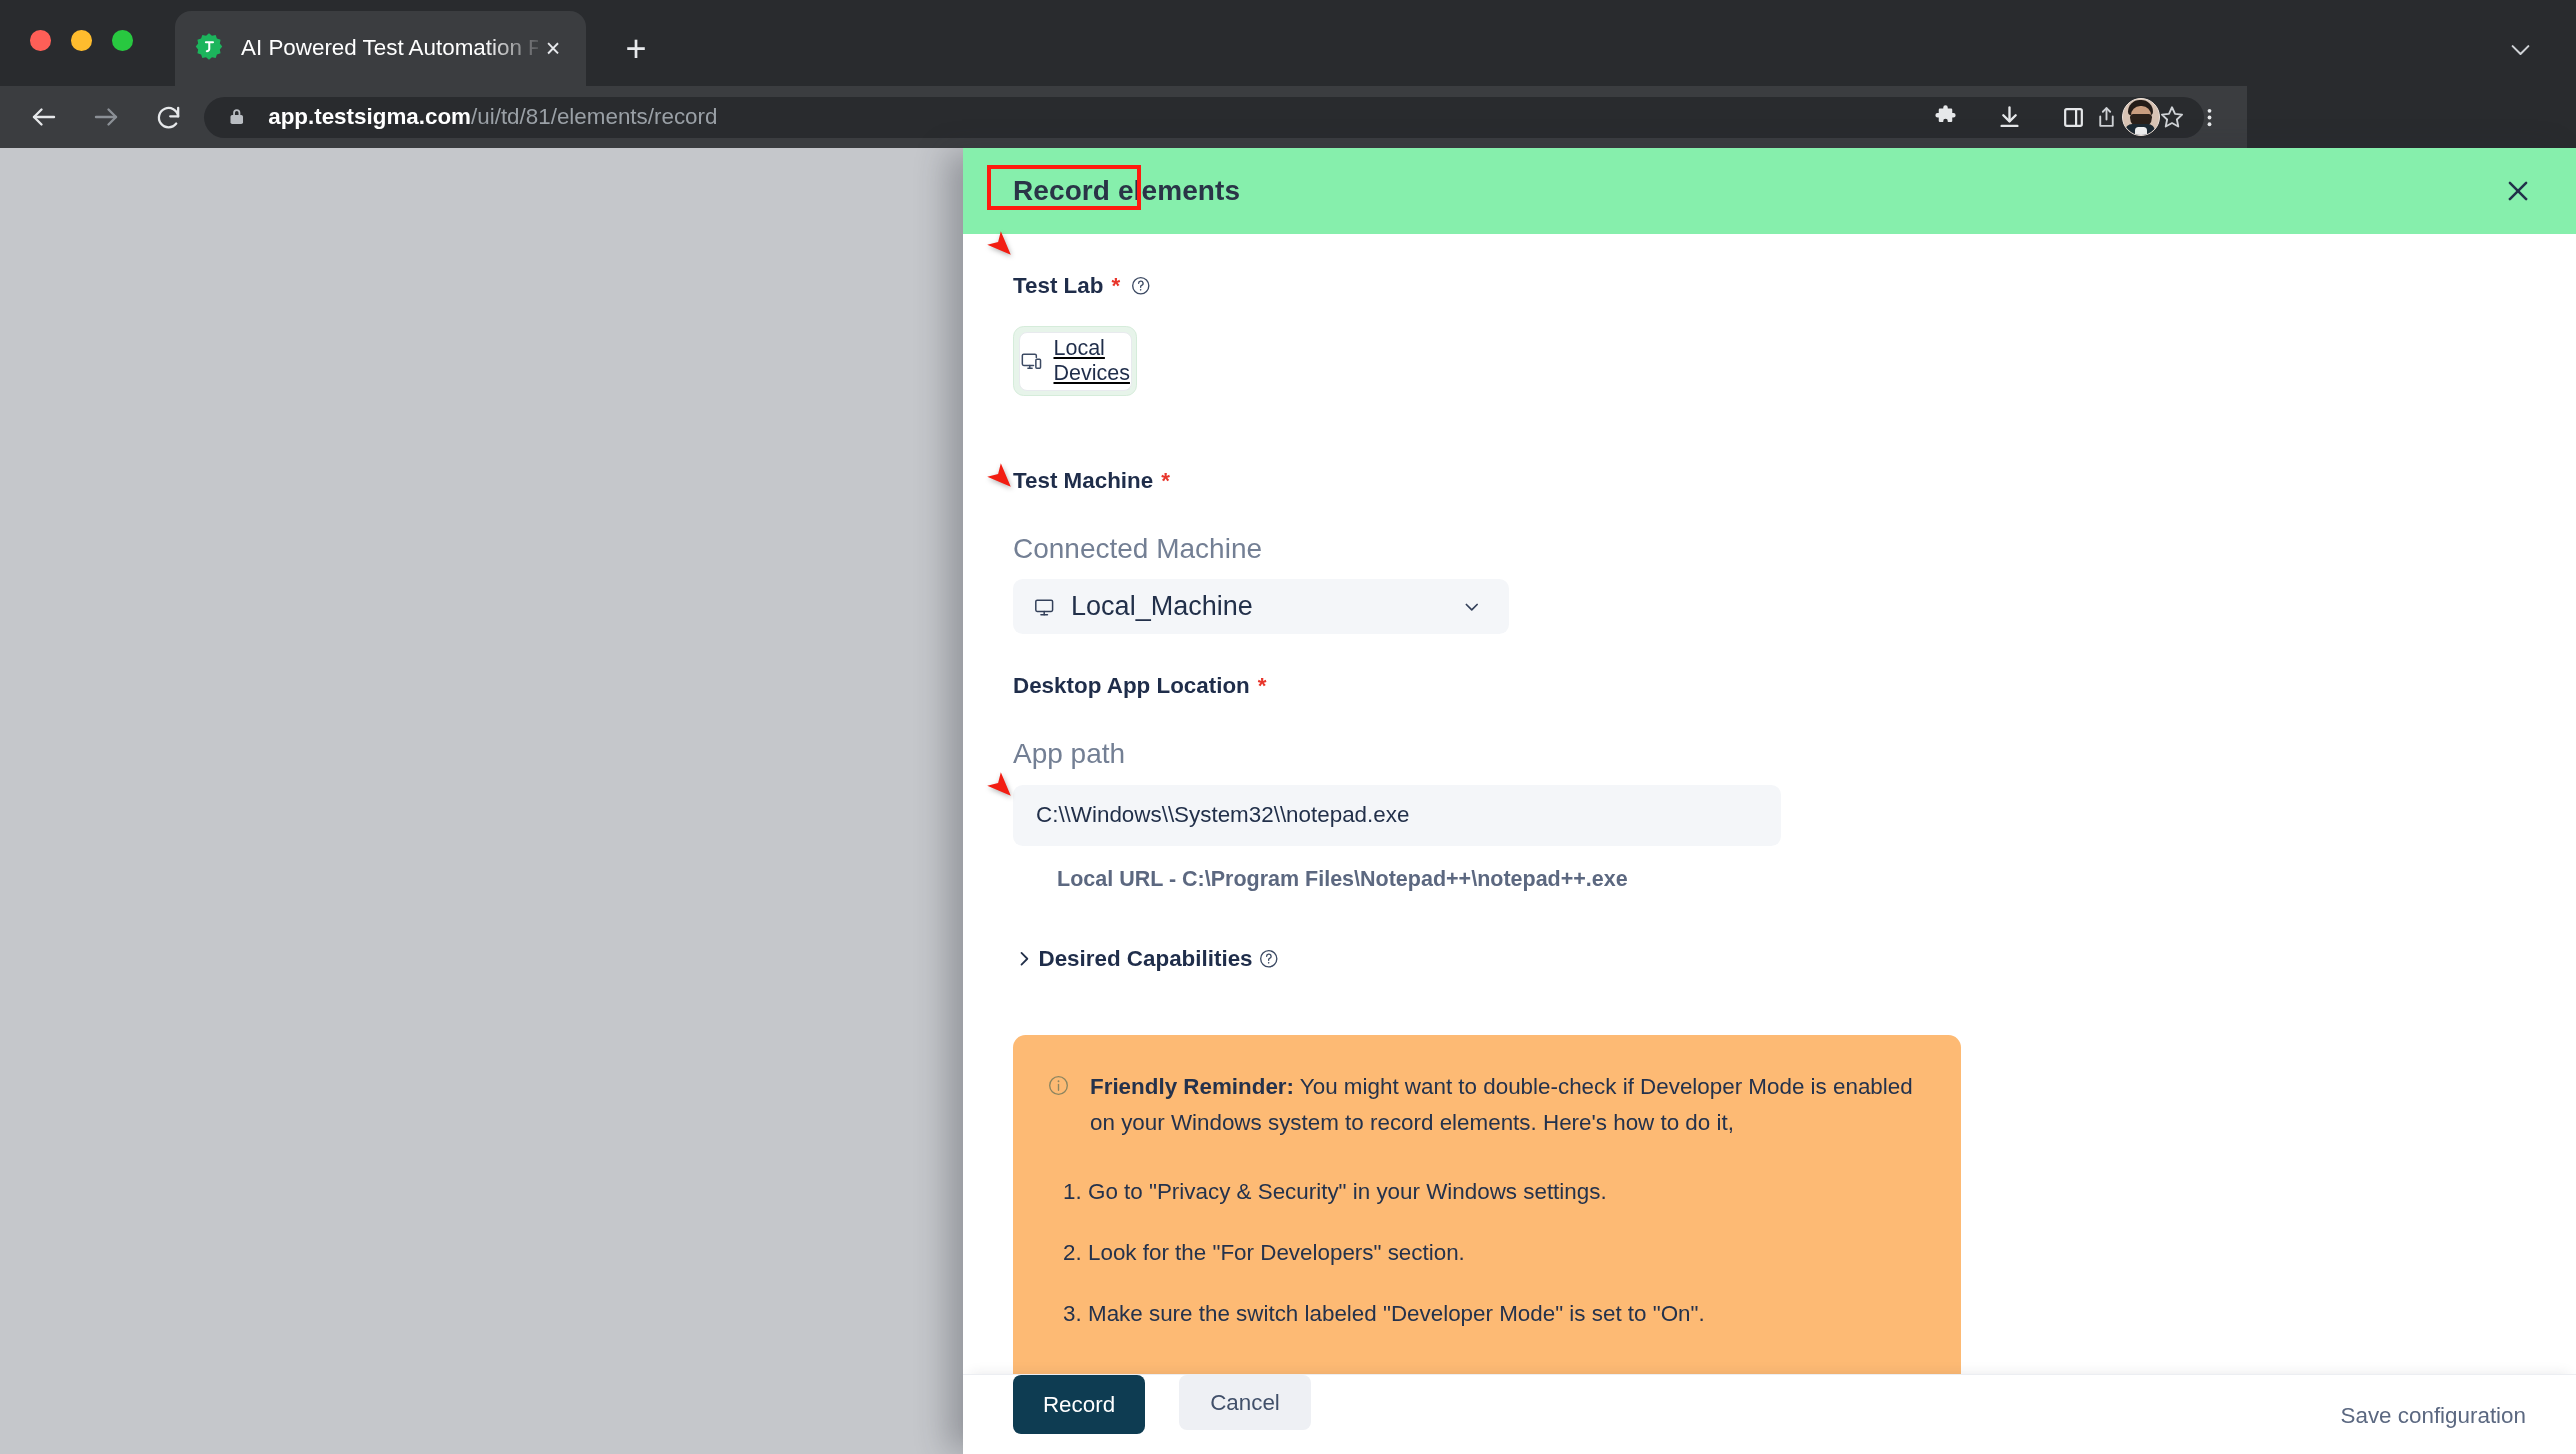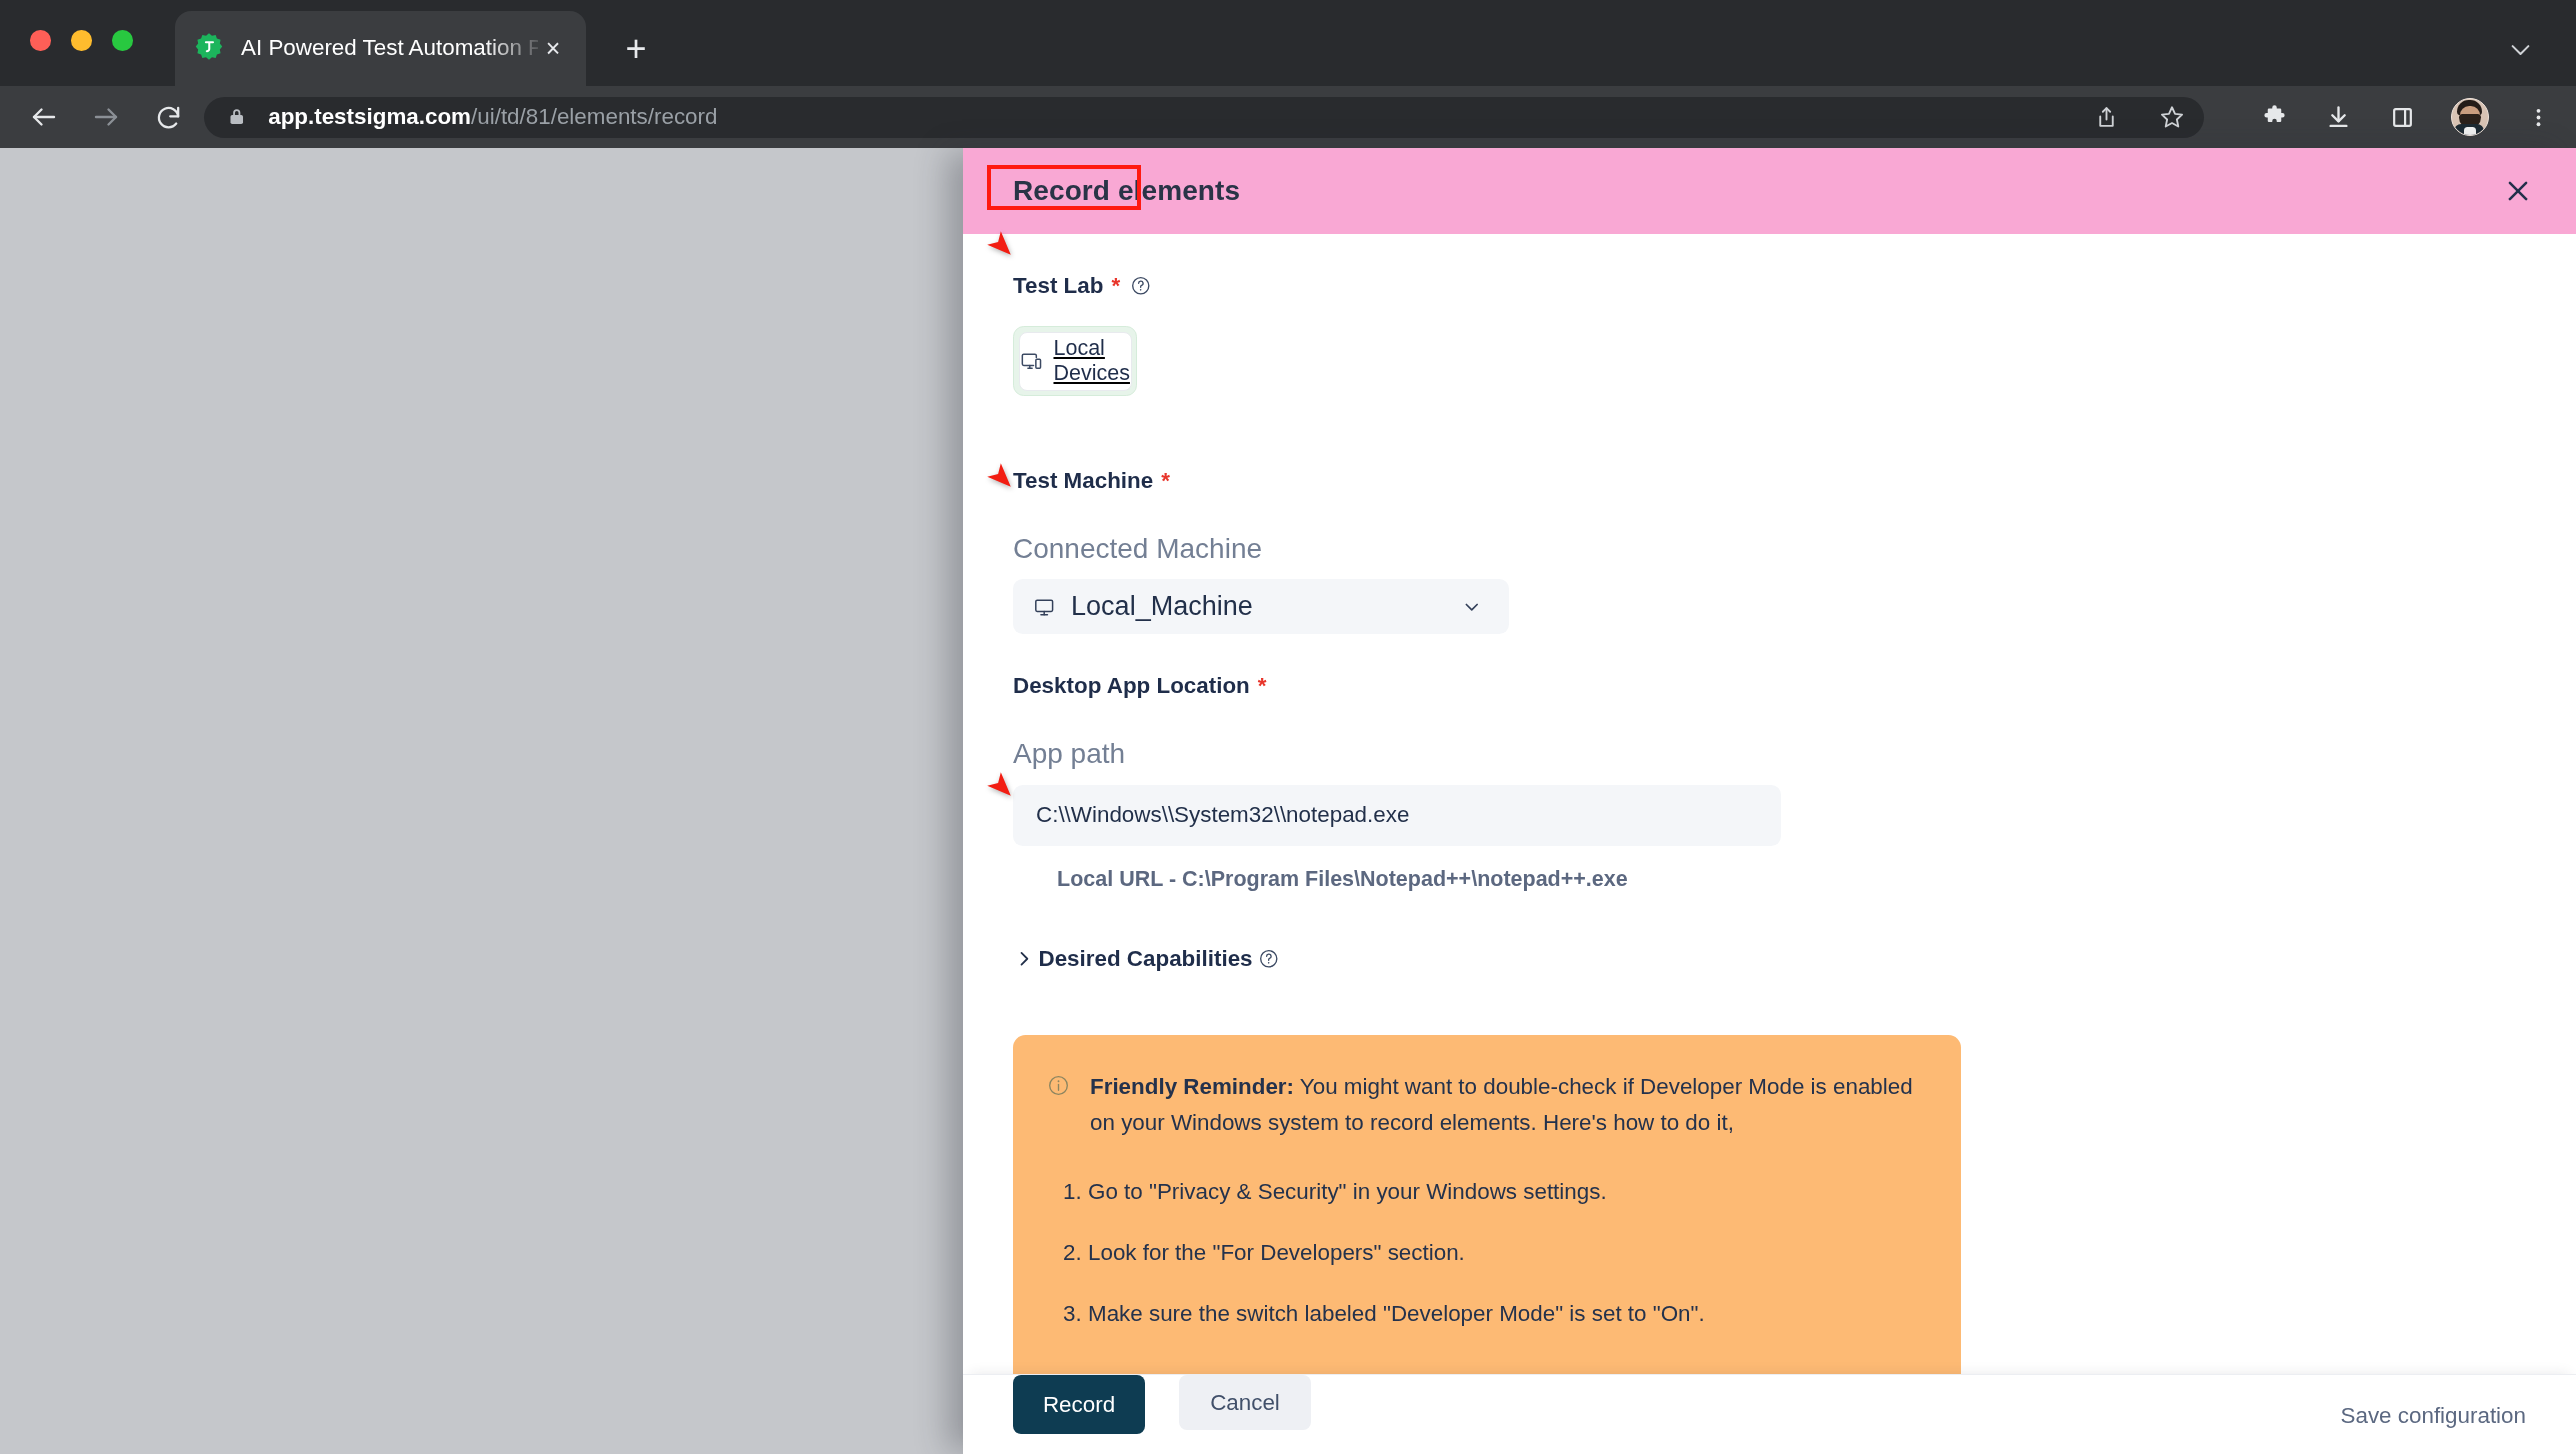--- a/index.html
+++ b/index.html
@@ -62,21 +62,21 @@
     color: #e8eaed; font-size: 36px; line-height: 1; font-weight: 300;
   }
   .tabstrip-collapse {
     position: absolute; top: 30px; right: 36px;
     width: 39px; height: 39px;
     display: flex; align-items: center; justify-content: center;
     color: #cfd2d6;
   }
 
   .toolbar {
-    position: absolute; top: 86px; left: 0; width: 2576px; height: 62px;
+    position: absolute; top: 86px; left: 0; width: 2247px; height: 62px;
     background: #3b3d40;
     display: flex; align-items: center;
   }
   .nav-btn {
     width: 48px; height: 48px; margin-left: 14.3px;
     display: flex; align-items: center; justify-content: center;
     color: #e6e8ea;
   }
   .nav-btn:first-child { margin-left: 19.7px; }
 
@@ -127,21 +127,21 @@
   .modal {
     position: absolute; top: 148px; left: 963px;
     width: 1613px; height: 1307px;
     background: #ffffff;
     display: flex; flex-direction: column;
     box-shadow: -19.7px 0 30px -3.6px rgba(40,44,52,0.30);
   }
   .modal-header {
     position: relative;
     height: 86px; flex: 0 0 86px;
-    background: #f9a8d4;
+    background: #86efac;
     display: flex; align-items: center;
     padding: 0 50px 0 50px;
   }
   .modal-title {
     font-size: 28px; font-weight: 700; color: #2a3447;
     letter-spacing: 0.1px;
   }
   .title-annot {
     position: absolute;
     left: 987px; top: 165px;

